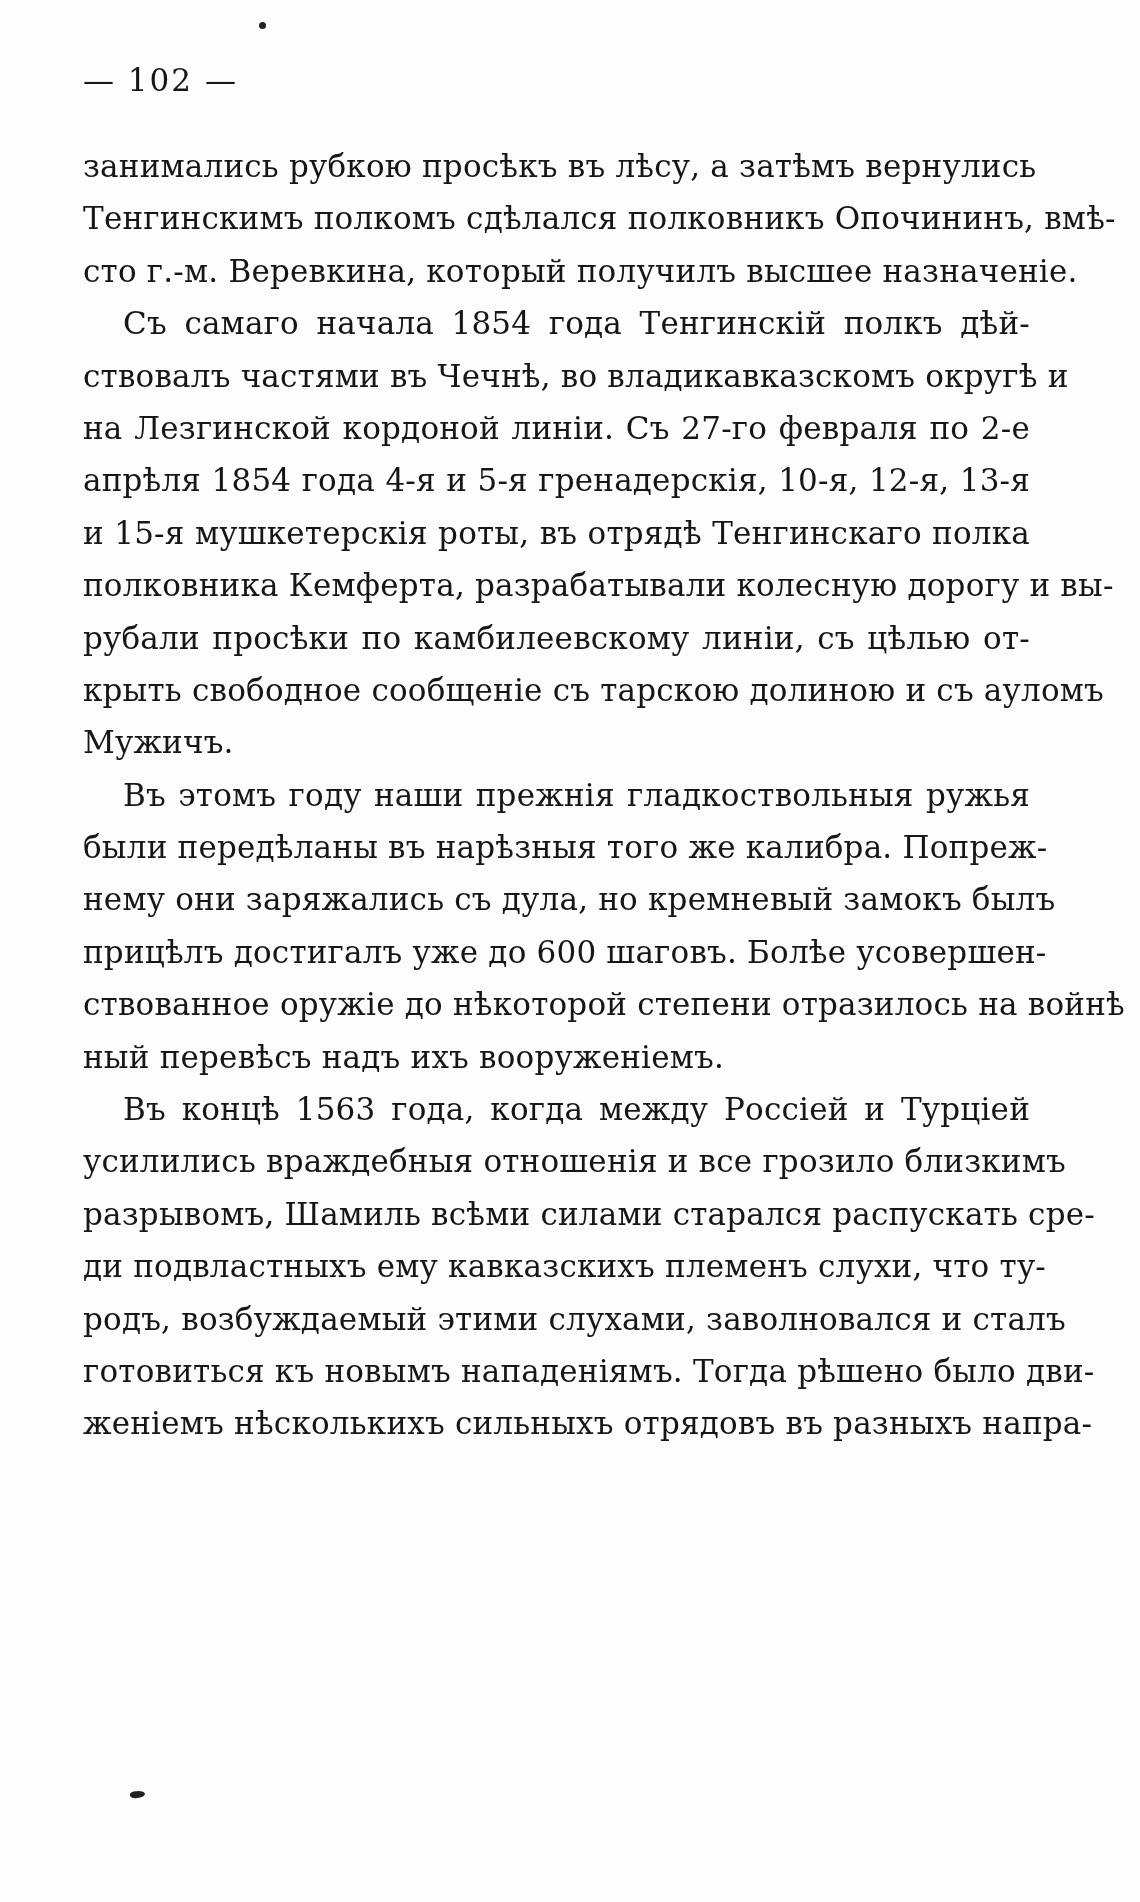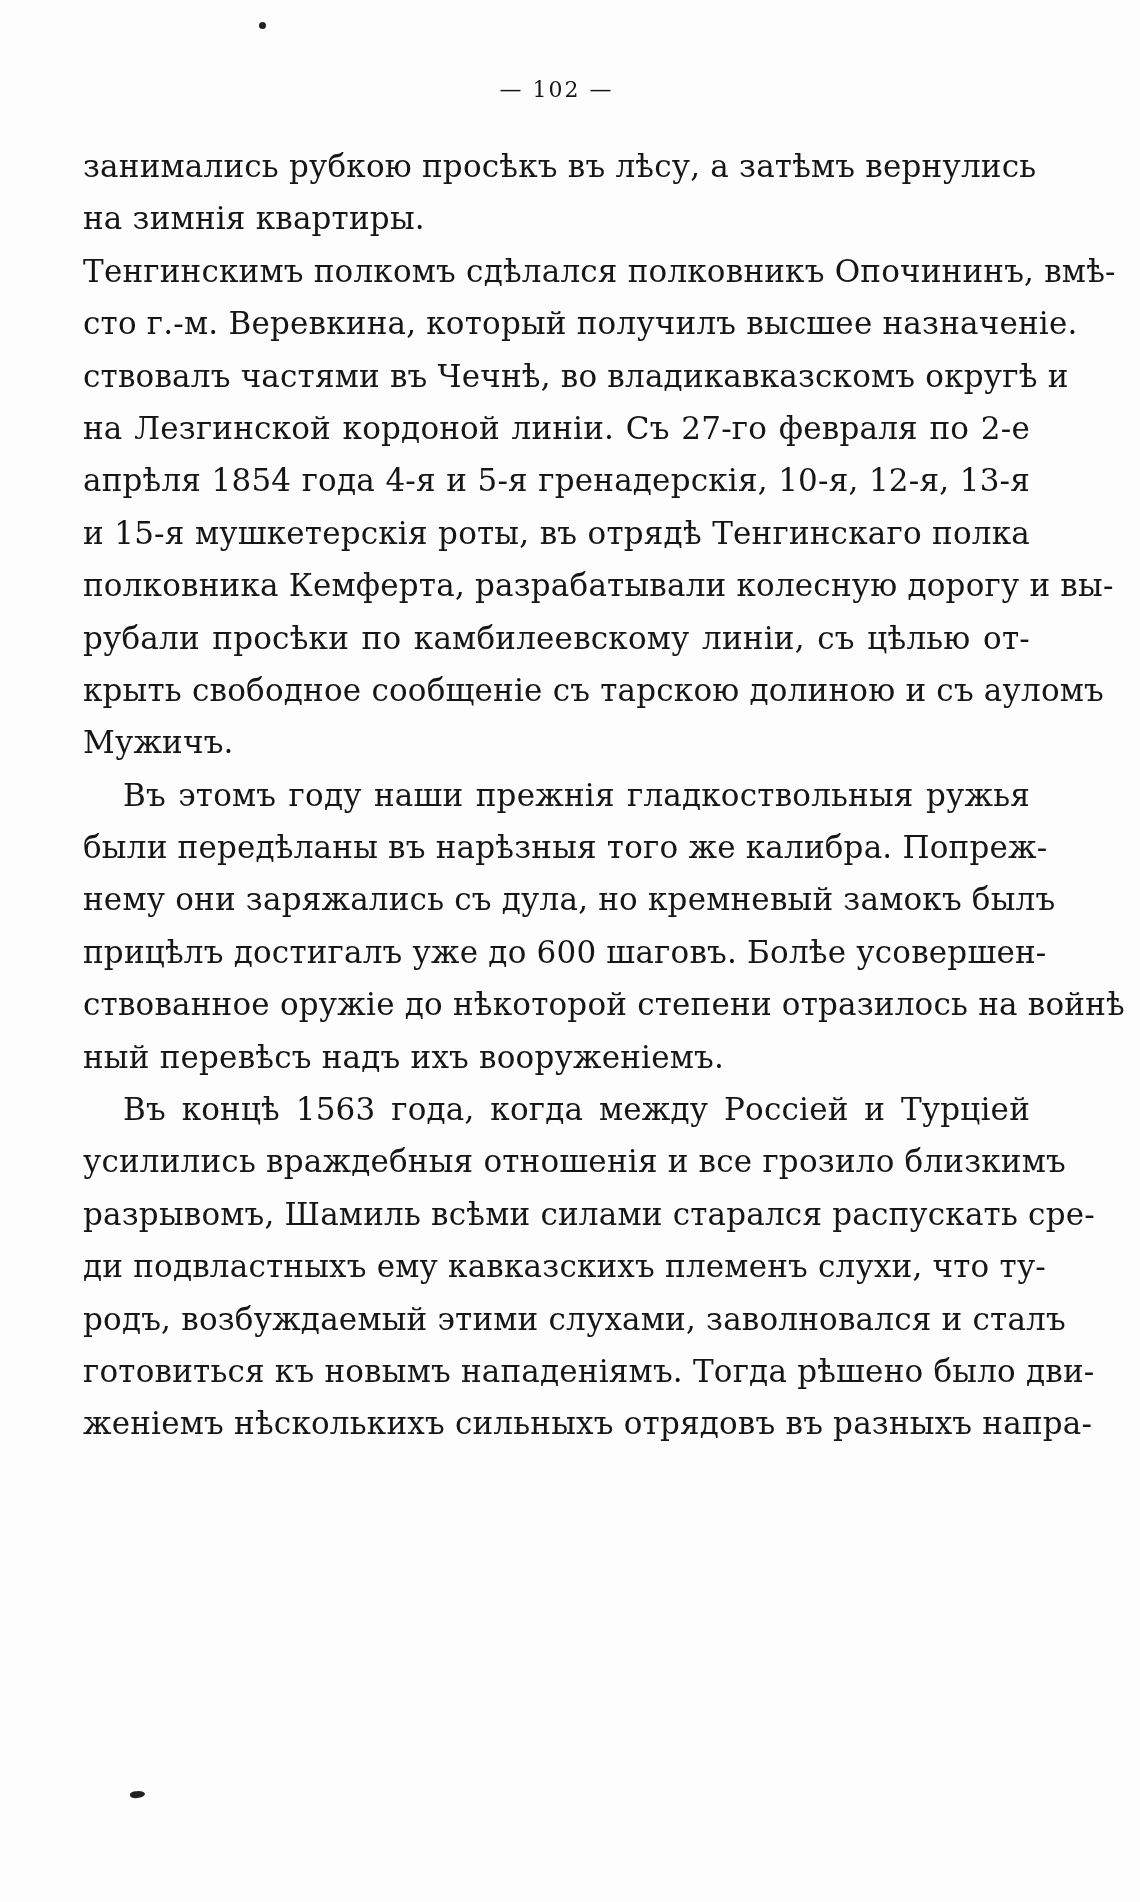--- a/index.html
+++ b/index.html
@@ -18,24 +18,23 @@
     color: var(--ink);
   }
   .scan-page {
     position: absolute;
     inset: 0;
     background: var(--paper);
   }
   .page-header {
     position: absolute;
     left: 83px;
-    top: 70px;
+    top: 60px;
     width: 947px;
-    text-align: center;
-    font-size: 22px;
+    font-size: 31px;
     line-height: 40px;
     letter-spacing: 2px;
     color: var(--ink);
   }
   .page-body {
     position: absolute;
     left: 83px;
     top: 140px;
     width: 947px;
     font-size: 31px;
@@ -81,29 +80,29 @@
 <div class="scan-page">
 
   <div class="speck speck-top"></div>
 
   <div class="page-header">— 102 —</div>
 
   <div class="page-body">
 
     <div>
       <div class="line">занимались рубкою просѣкъ въ лѣсу, а затѣмъ вернулись</div>
-      <div class="line last">на зимнія квартиры.</div>
     </div>
 
     <div>
       <div class="line">Тенгинскимъ полкомъ сдѣлался полковникъ Опочининъ, вмѣ-</div>
       <div class="line last">сто г.-м. Веревкина, который получилъ высшее назначеніе.</div>
     </div>
 
     <div>
+      <div class="line ind">Съ самаго начала 1854 года Тенгинскій полкъ дѣй-</div>
       <div class="line">ствовалъ частями въ Чечнѣ, во владикавказскомъ округѣ и</div>
       <div class="line">на Лезгинской кордоной линіи. Съ 27-го февраля по 2-е</div>
       <div class="line">апрѣля 1854 года 4-я и 5-я гренадерскія, 10-я, 12-я, 13-я</div>
       <div class="line">и 15-я мушкетерскія роты, въ отрядѣ Тенгинскаго полка</div>
       <div class="line">полковника Кемферта, разрабатывали колесную дорогу и вы-</div>
       <div class="line">рубали просѣки по камбилеевскому линіи, съ цѣлью от-</div>
       <div class="line">крыть свободное сообщеніе съ тарскою долиною и съ ауломъ</div>
       <div class="line last">Мужичъ.</div>
     </div>
 

